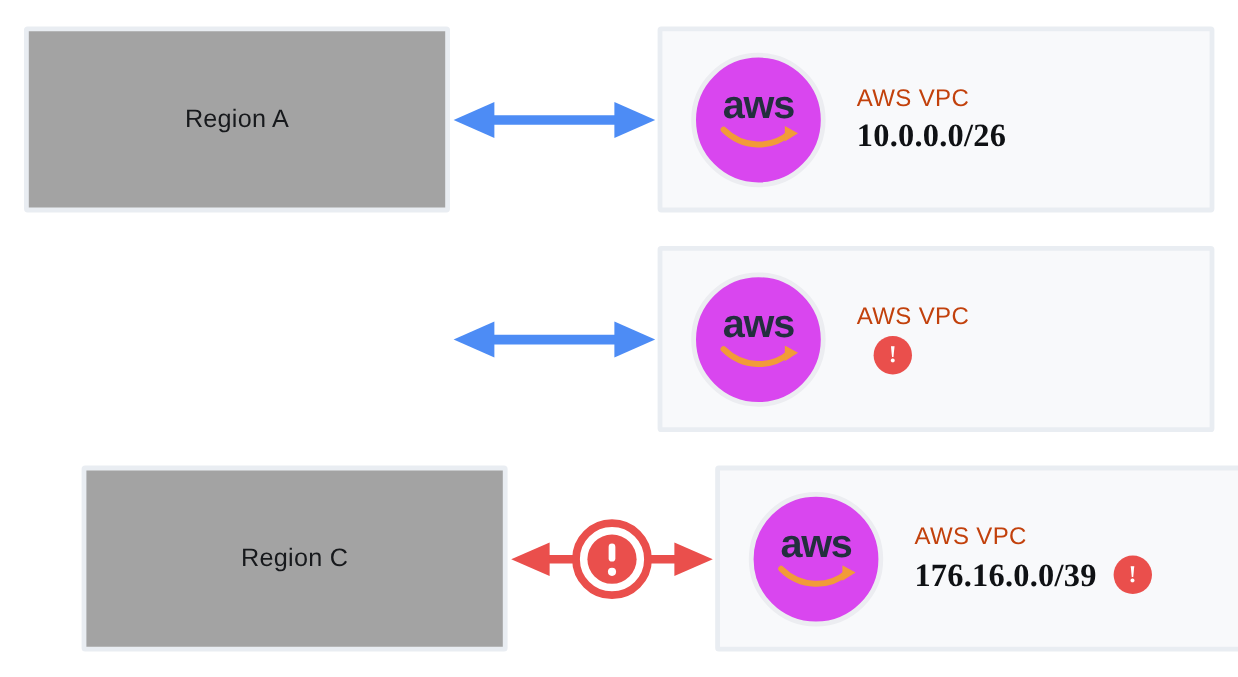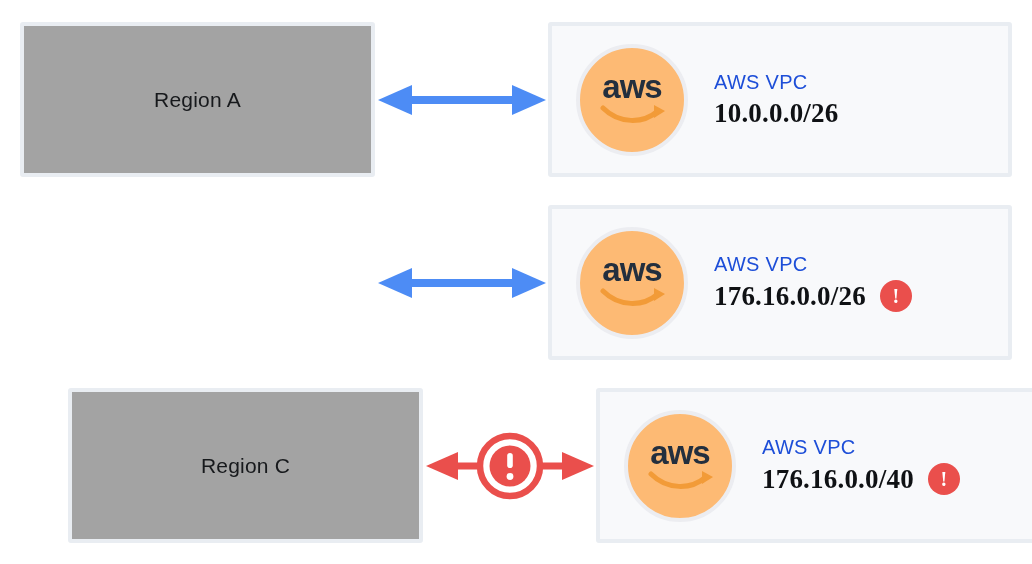--- a/index.html
+++ b/index.html
@@ -68,42 +68,42 @@
     border: 4px solid #e9edf2;
     border-radius: 3px;
     display: flex;
     align-items: center;
     padding-left: 24px;
   }
   .aws-circle {
     width: 112px;
     height: 112px;
     box-sizing: border-box;
-    background: #fdba74;
+    background: #d946ef;
     border: 4px solid #ecedf1;
     border-radius: 50%;
     display: flex;
     flex-direction: column;
     align-items: center;
     justify-content: center;
     flex: 0 0 auto;
   }
   .aws-word {
     font-size: 33px;
     font-weight: 700;
     color: #232f3e;
     line-height: 0.9;
     letter-spacing: -1px;
   }
   .aws-smile { margin-top: 3px; }
 
   .vpc-text { margin-left: 26px; }
   .vpc-label {
     font-size: 20px;
-    color: #1d4ed8;
+    color: #c2410c;
     letter-spacing: 0.3px;
     margin-bottom: 4px;
   }
   .vpc-cidr {
     font-size: 27px;
     font-weight: 700;
     color: #0f1114;
     letter-spacing: 0.2px;
     display: flex;
     align-items: center;
@@ -169,21 +169,20 @@
       <div class="aws-circle">
         <span class="aws-word">aws</span>
         <svg class="aws-smile" width="66" height="22" viewBox="0 0 66 22">
           <path d="M4,3 C 20,19 44,19 59,6" fill="none" stroke="#f29b38" stroke-width="5" stroke-linecap="round"></path>
           <polygon points="55,0 66,6 55,13" fill="#f29b38"></polygon>
         </svg>
       </div>
       <div class="vpc-text">
         <div class="vpc-label">AWS VPC</div>
         <div class="vpc-cidr">
-          <span>176.16.0.0/26</span>
           <span class="warn-badge">!</span>
         </div>
       </div>
     </div>
   </div>
 
   <div class="row r3">
     <div class="region-box">
       <span class="region-label">Region C</span>
     </div>
@@ -204,20 +203,20 @@
       <div class="aws-circle">
         <span class="aws-word">aws</span>
         <svg class="aws-smile" width="66" height="22" viewBox="0 0 66 22">
           <path d="M4,3 C 20,19 44,19 59,6" fill="none" stroke="#f29b38" stroke-width="5" stroke-linecap="round"></path>
           <polygon points="55,0 66,6 55,13" fill="#f29b38"></polygon>
         </svg>
       </div>
       <div class="vpc-text">
         <div class="vpc-label">AWS VPC</div>
         <div class="vpc-cidr">
-          <span>176.16.0.0/40</span>
+          <span>176.16.0.0/39</span>
           <span class="warn-badge">!</span>
         </div>
       </div>
     </div>
   </div>
 
 </div>
 
 </body></html>

